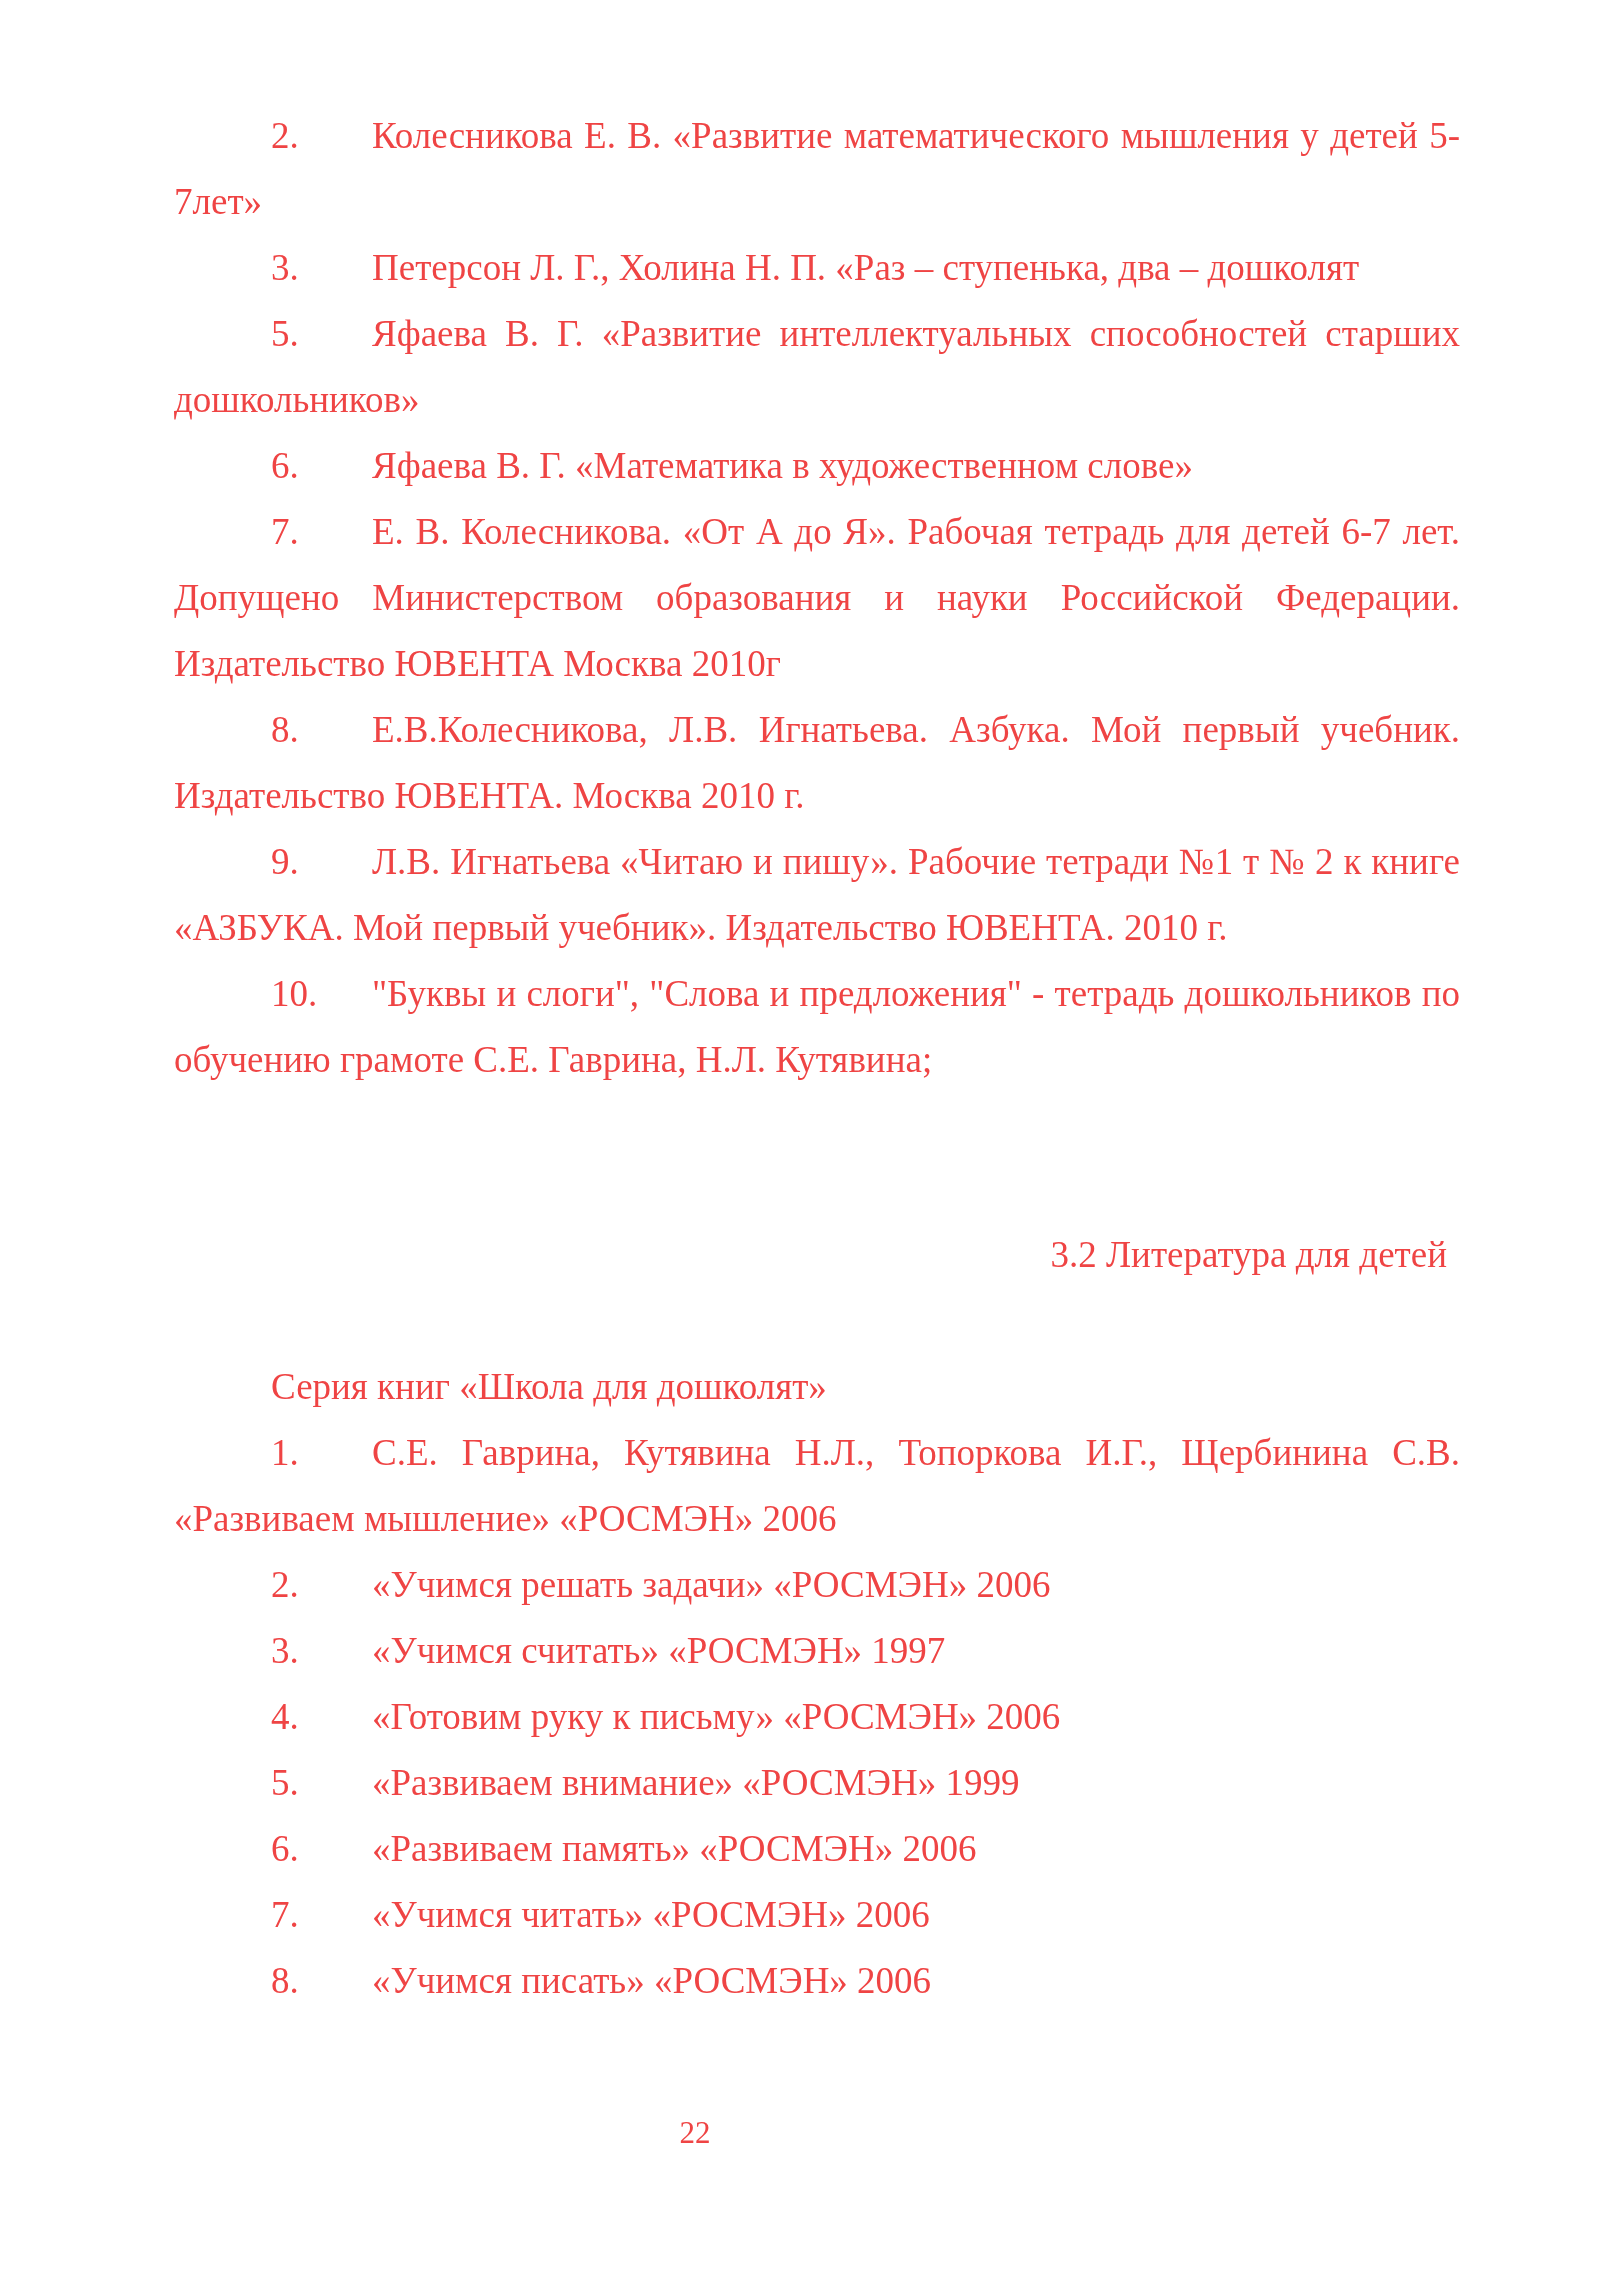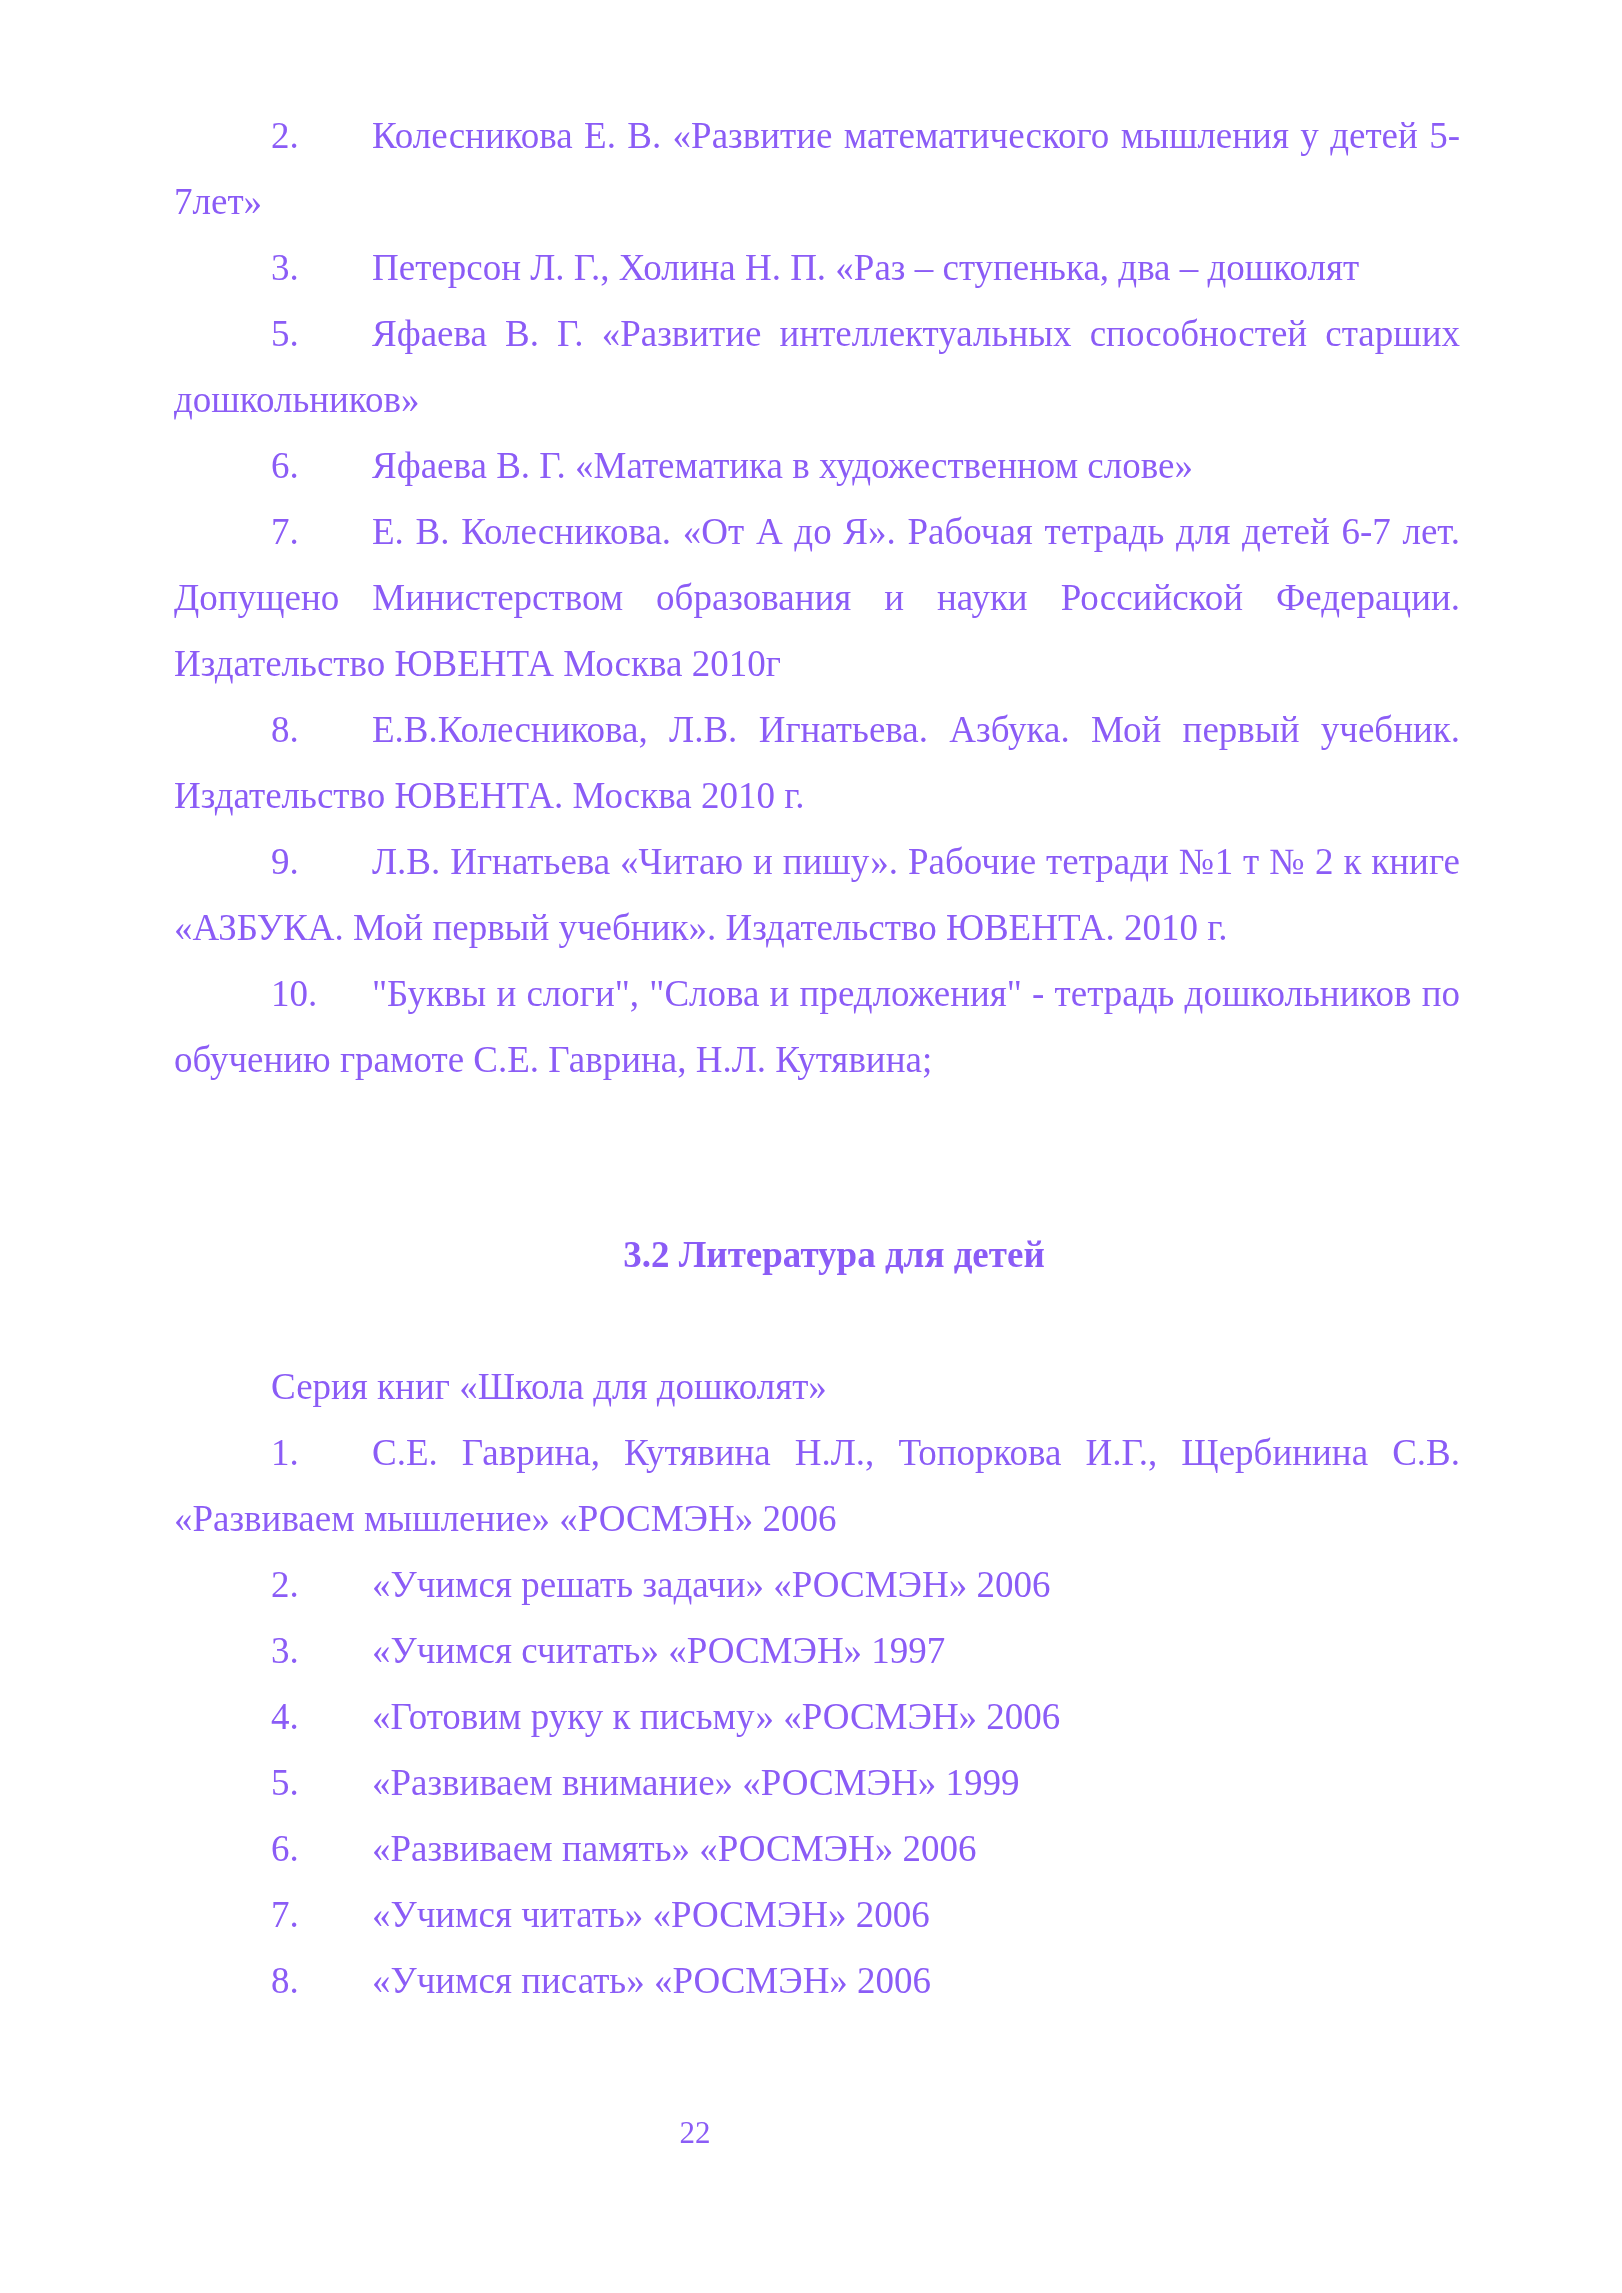--- a/index.html
+++ b/index.html
@@ -1,33 +1,33 @@
 <!DOCTYPE html>
 <html><head>
 <meta charset="utf-8">
 <style>
   html, body { margin: 0; padding: 0; background: #ffffff; }
   body { width: 1622px; height: 2293px; position: relative; overflow: hidden; }
   .page {
     position: absolute; left: 0; top: 0; width: 1622px; height: 2293px; background: #fff;
-    font-family: "Liberation Serif", "DejaVu Serif", serif; color: #8b5cf6;
+    font-family: "Liberation Serif", "DejaVu Serif", serif; color: #ef4444;
   }
   .body-text {
     position: absolute; left: 174px; width: 1286px;
     font-size: 37px; line-height: 66px;
   }
   .para {
     text-align: justify; text-align-last: left;
     text-indent: 97px; margin: 0;
   }
   .num { display: inline-block; width: 101px; text-indent: 0; }
   #sec1 { top: 103px; }
   .heading {
-    position: absolute; left: 191px; width: 1286px; top: 1222px;
-    text-align: center; font-weight: bold; font-size: 37px; line-height: 66px; margin: 0;
+    position: absolute; left: 161px; width: 1286px; top: 1222px;
+    text-align: right; font-weight: normal; font-size: 37px; line-height: 66px; margin: 0;
   }
   #sec2 { top: 1354px; }
   .page-number {
     position: absolute; left: 0; width: 1390px; top: 2113px;
     text-align: center; font-size: 31px; line-height: 39px;
   }
 </style>
 </head>
 <body>
 

